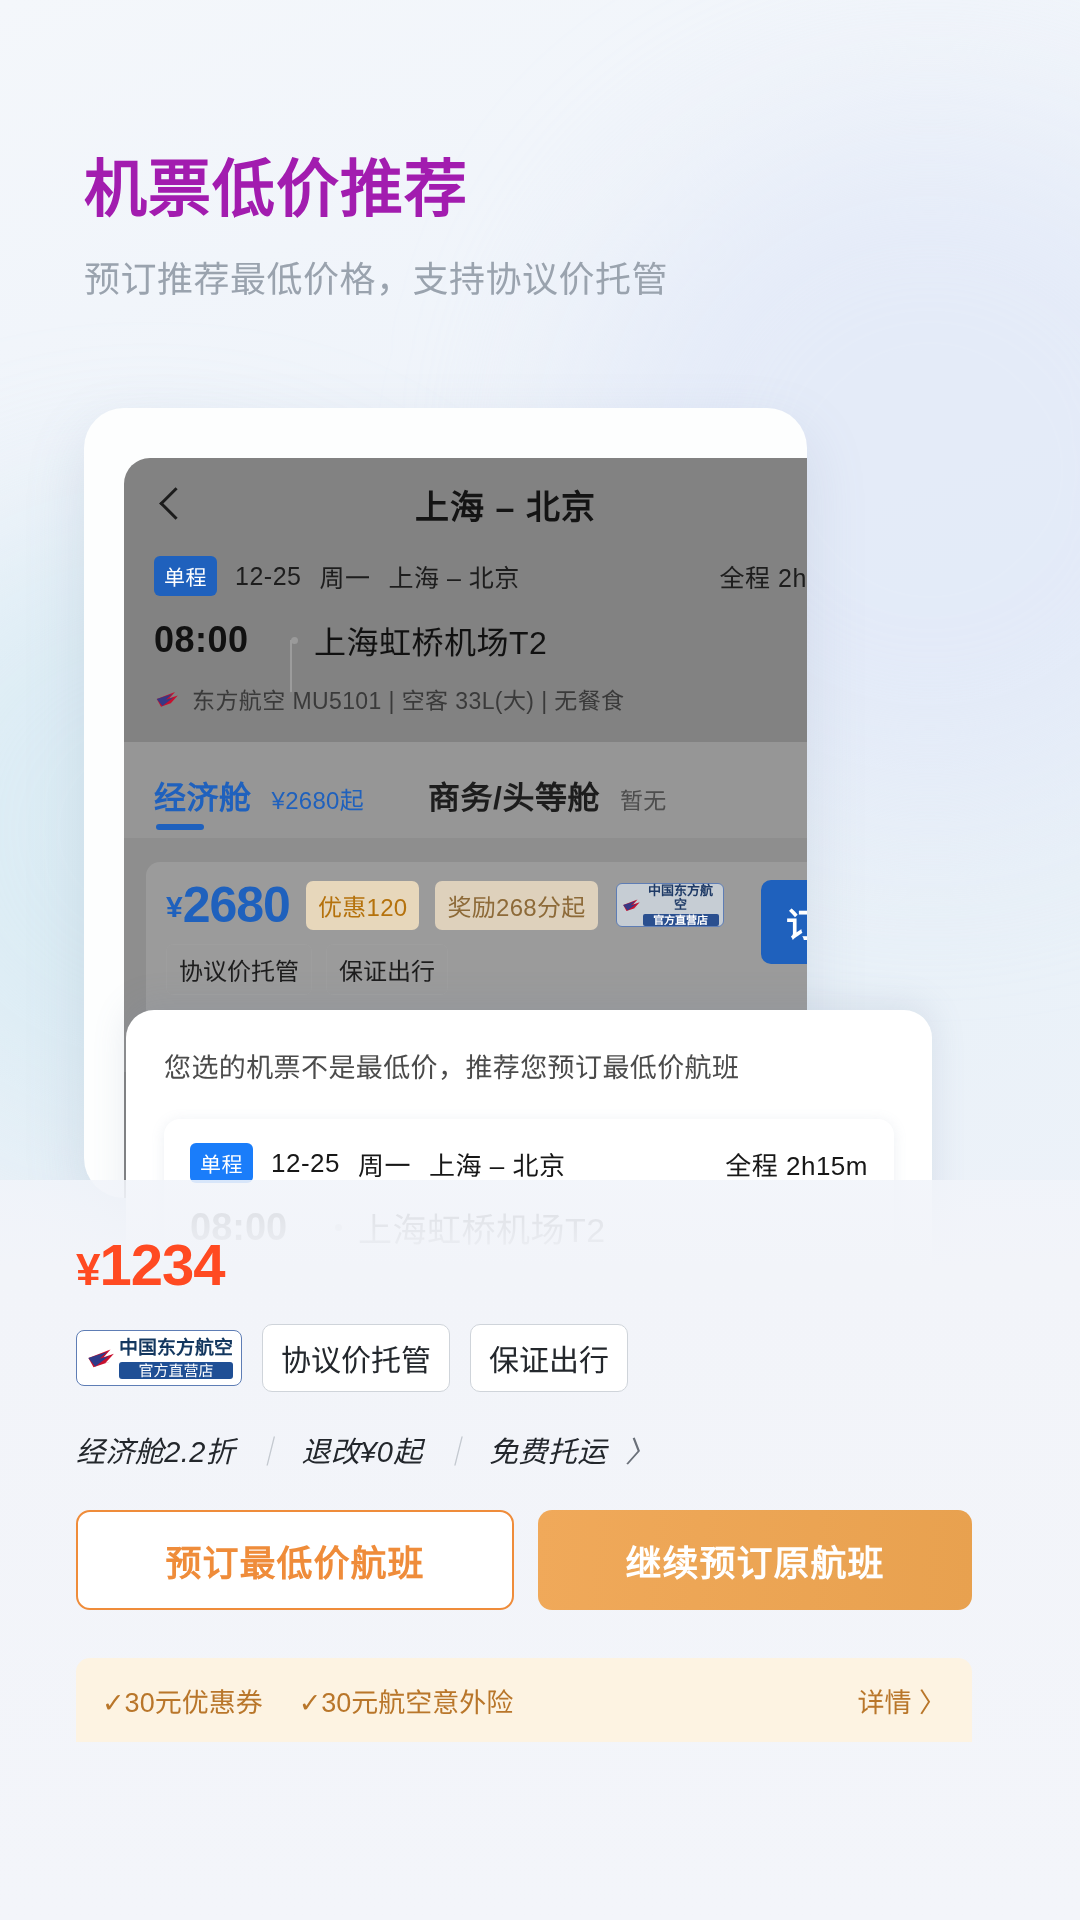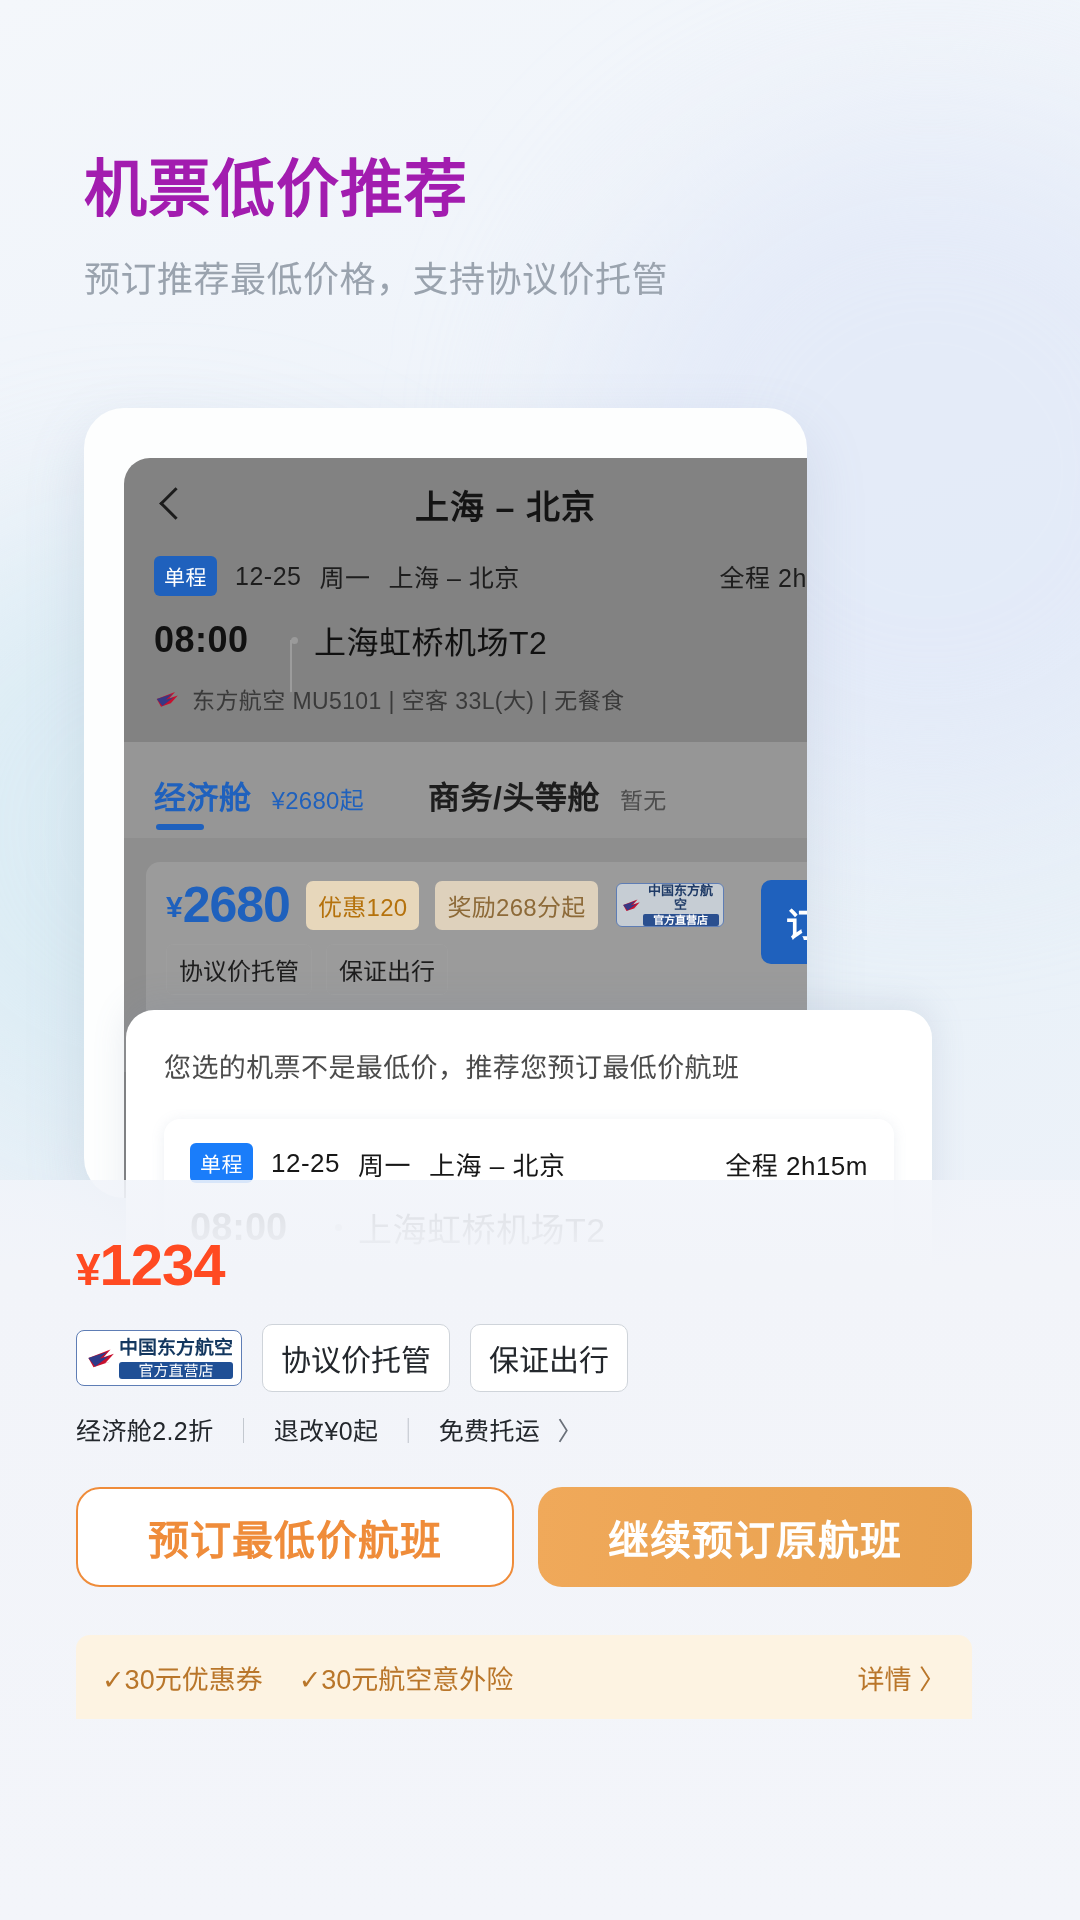--- a/index.html
+++ b/index.html
@@ -141,28 +141,28 @@
   .mu-badge2{
     width:166px;height:56px;border:1px solid #5e7db5;border-radius:8px;background:#fff;
     display:flex;align-items:center;padding:0 8px;
   }
   .mu-badge2 .bt{font-size:19px;line-height:1.15;color:#13375f;text-align:center;flex:1;font-weight:700;}
   .mu-badge2 .bt small{display:block;font-size:15px;background:#1f4f95;color:#fff;border-radius:3px;margin-top:3px;font-weight:500;}
   .otag2{
     border:1px solid #cfd4da;border-radius:10px;padding:11px 18px;font-size:30px;color:#23272c;margin-left:20px;
     background:#fff;
   }
-  .fg .fare-line{margin-top:19px;font-size:25px;color:#23272c;letter-spacing:.4px;}
+  .fg .fare-line{margin-top:36px;font-size:29px;color:#23272c;letter-spacing:.4px;font-style:italic;}
   .fg .fare-line .sep{color:#c3c8cf;margin:0 10px;}
   .fg .fare-line .chev{color:#6a7079;margin-left:10px;}
 
   .actions{display:flex;margin-top:40px;gap:24px;}
   .btn{
-    flex:1;height:100px;border-radius:24px;display:flex;align-items:center;justify-content:center;
-    font-size:41px;font-weight:600;letter-spacing:1px;
+    flex:1;height:100px;border-radius:14px;display:flex;align-items:center;justify-content:center;
+    font-size:36px;font-weight:600;letter-spacing:1px;
   }
   .btn-ghost{background:#fff;border:2px solid #ef8c3a;color:#ef8c3a;}
   .btn-solid{background:linear-gradient(95deg,#f0a95a 0%,#e8a14f 100%);color:#fff;}
 
   .coupon{
     margin-top:48px;background:#fdf3e2;border-radius:14px 14px 0 0;height:84px;
     display:flex;align-items:center;padding:0 26px;font-size:27px;color:#b9762a;
   }
   .coupon .c2{margin-left:36px;}
   .coupon .detail{margin-left:auto;color:#b9762a;}

